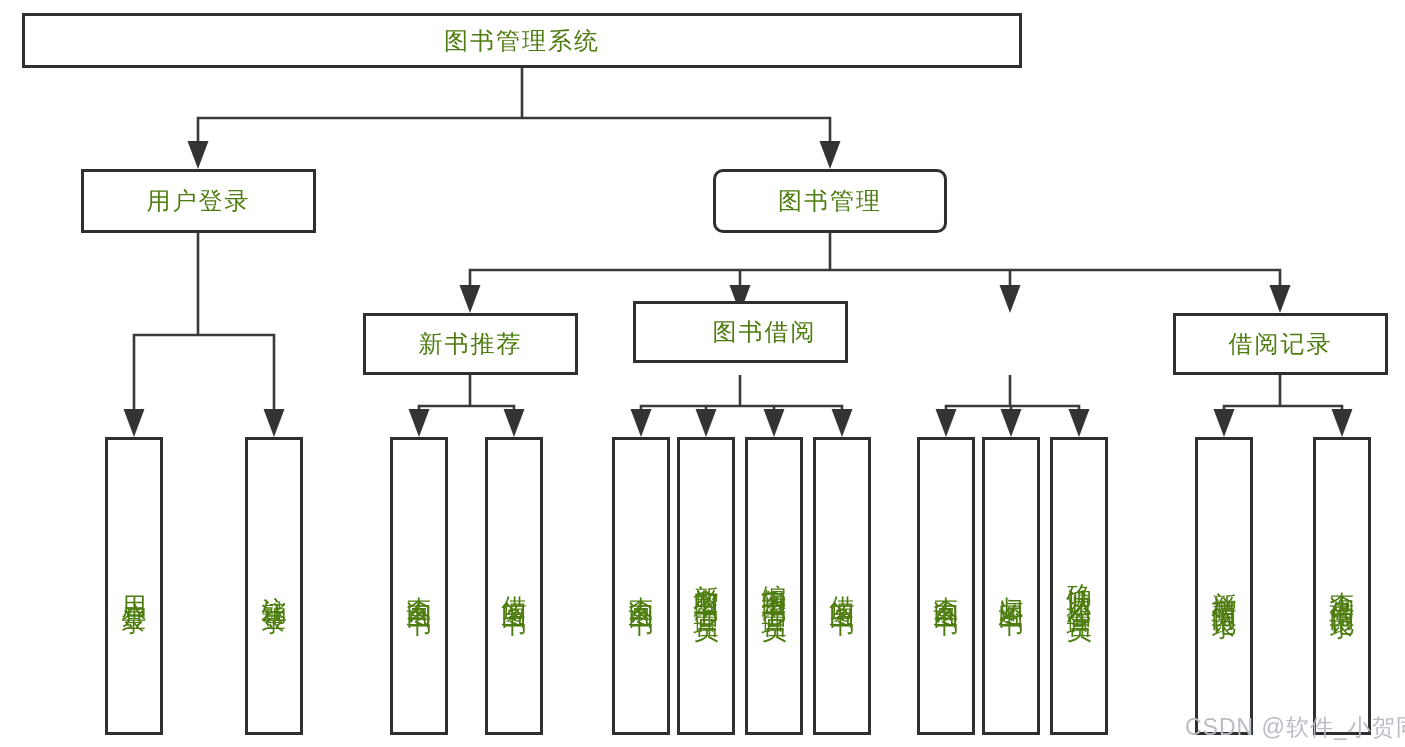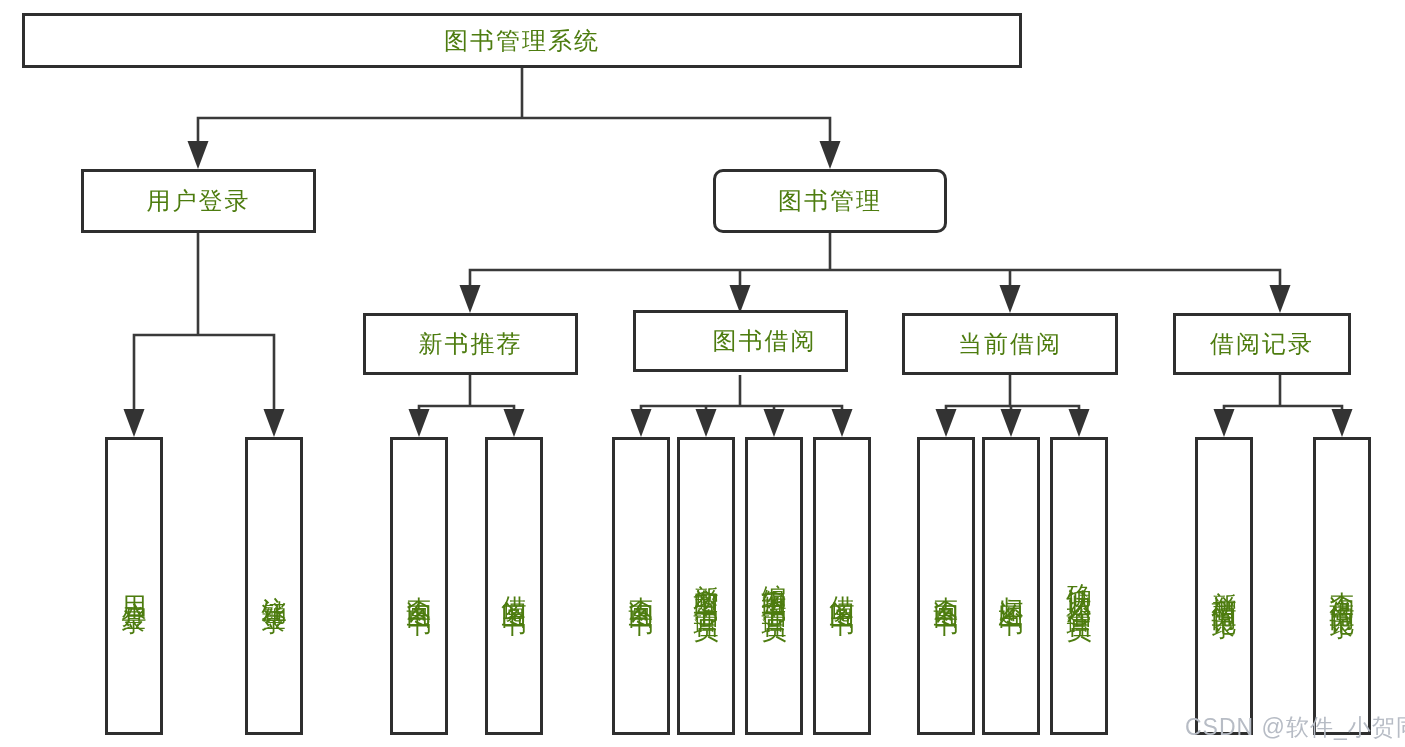--- a/index.html
+++ b/index.html
@@ -120,27 +120,24 @@
   <div class="node node-h" style="left:81px; top:169px; width:235px; height:64px;">
     <span>用户登录</span>
   </div>
   <div class="node node-h" style="left:713px; top:169px; width:234px; height:64px;border-radius:10px;">
     <span>图书管理</span>
   </div>
 
   <div class="node node-h" style="left:363px; top:313px; width:215px; height:62px;">
     <span>新书推荐</span>
   </div>
-  <div class="node node-h" style="left:633px; top:310px; width:215px; height:62px;padding-left:48px;">
+  <div class="node node-h" style="left:633px; top:301px; width:215px; height:62px;padding-left:48px;">
     <span>图书借阅</span>
   </div>
-  <div class="node node-h" style="left:902px; top:313px; width:216px; height:62px;">
-    <span>当前借阅</span>
-  </div>
-  <div class="node node-h" style="left:1173px; top:313px; width:178px; height:62px;">
+  <div class="node node-h" style="left:1173px; top:313px; width:215px; height:62px;">
     <span>借阅记录</span>
   </div>
 
   <div class="node node-v" style="left:105px; top:437px; width:58px; height:298px;">
     <span class="vtext">用户登录</span>
   </div>
   <div class="node node-v" style="left:245px; top:437px; width:58px; height:298px;">
     <span class="vtext">注销登录</span>
   </div>
 

